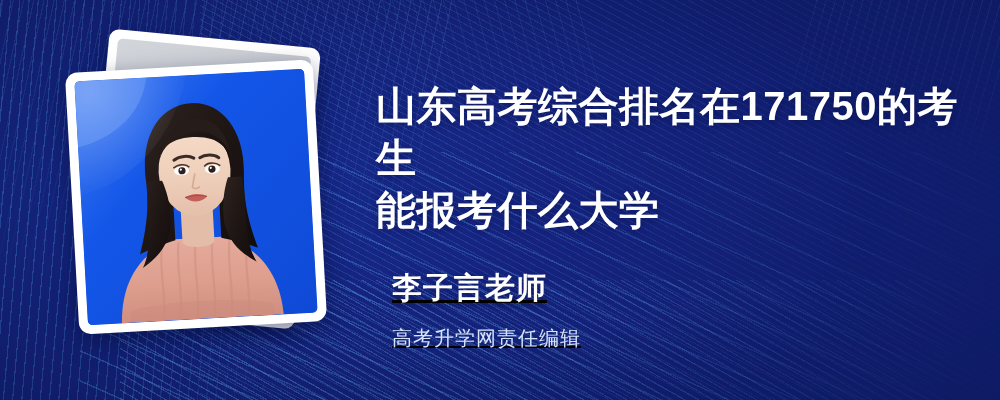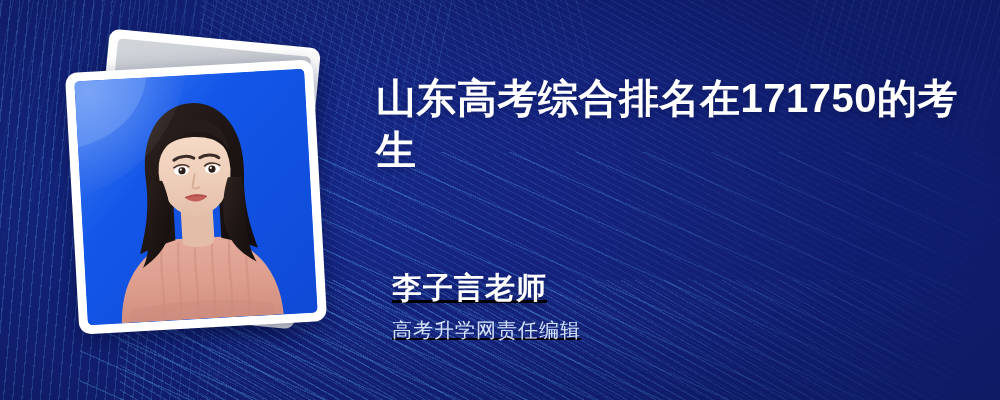--- a/index.html
+++ b/index.html
@@ -145,35 +145,35 @@
   }
   .photo-sheen{
     position:absolute;left:-12%;top:-14%;width:62%;height:62%;
     background:radial-gradient(ellipse at 30% 30%, rgba(255,255,255,.26) 0%, rgba(255,255,255,0) 72%);
     border-bottom-right-radius:100%;
   }
   .photo svg{position:absolute;inset:0;width:100%;height:100%;display:block;}
 
   
   .title{
-    position:absolute;left:376px;top:72px;width:590px;
+    position:absolute;left:376px;top:80px;width:590px;
     color:#ffffff;
     font-size:40px;line-height:52px;
     font-weight:bold;
     letter-spacing:.5px;
     text-shadow:0 2px 6px rgba(6,14,60,.45);
   }
   .byline{position:absolute;left:392px;top:268px;text-decoration:underline;}
   .author{
     color:#ffffff;font-size:30px;font-weight:bold;line-height:40px;
     letter-spacing:1px;
     text-shadow:0 2px 6px rgba(6,14,60,.45);
   }
   .role{
-    margin-top:8px;
+    margin-top:16px;
     color:#d5e3fb;font-size:20px;line-height:28px;font-weight:normal;
     letter-spacing:1px;
   }
 </style>
 </head>
 <body>
 
 <div class="banner">
 
   <div class="bg-base"></div>
@@ -267,20 +267,21 @@
           <path d="M68 104 C64 140 70 168 58 190 C70 182 84 172 88 150 C90 130 86 114 82 104 Z" fill="url(#hairg)"></path>
           <path d="M162 104 C166 140 160 168 172 190 C160 182 146 172 142 150 C140 130 144 114 148 104 Z" fill="url(#hairg)"></path>
         </svg>
         <div class="photo-sheen"></div>
       </div>
     </div>
   </div>
 
   <div class="title">
     <div>山东高考综合排名在171750的考生</div>
+    <div>能报考什么大学</div>
   </div>
 
   <div class="byline">
     <div class="author">李子言老师</div>
     <div class="role">高考升学网责任编辑</div>
   </div>
 
 </div>
 
 </body></html>

